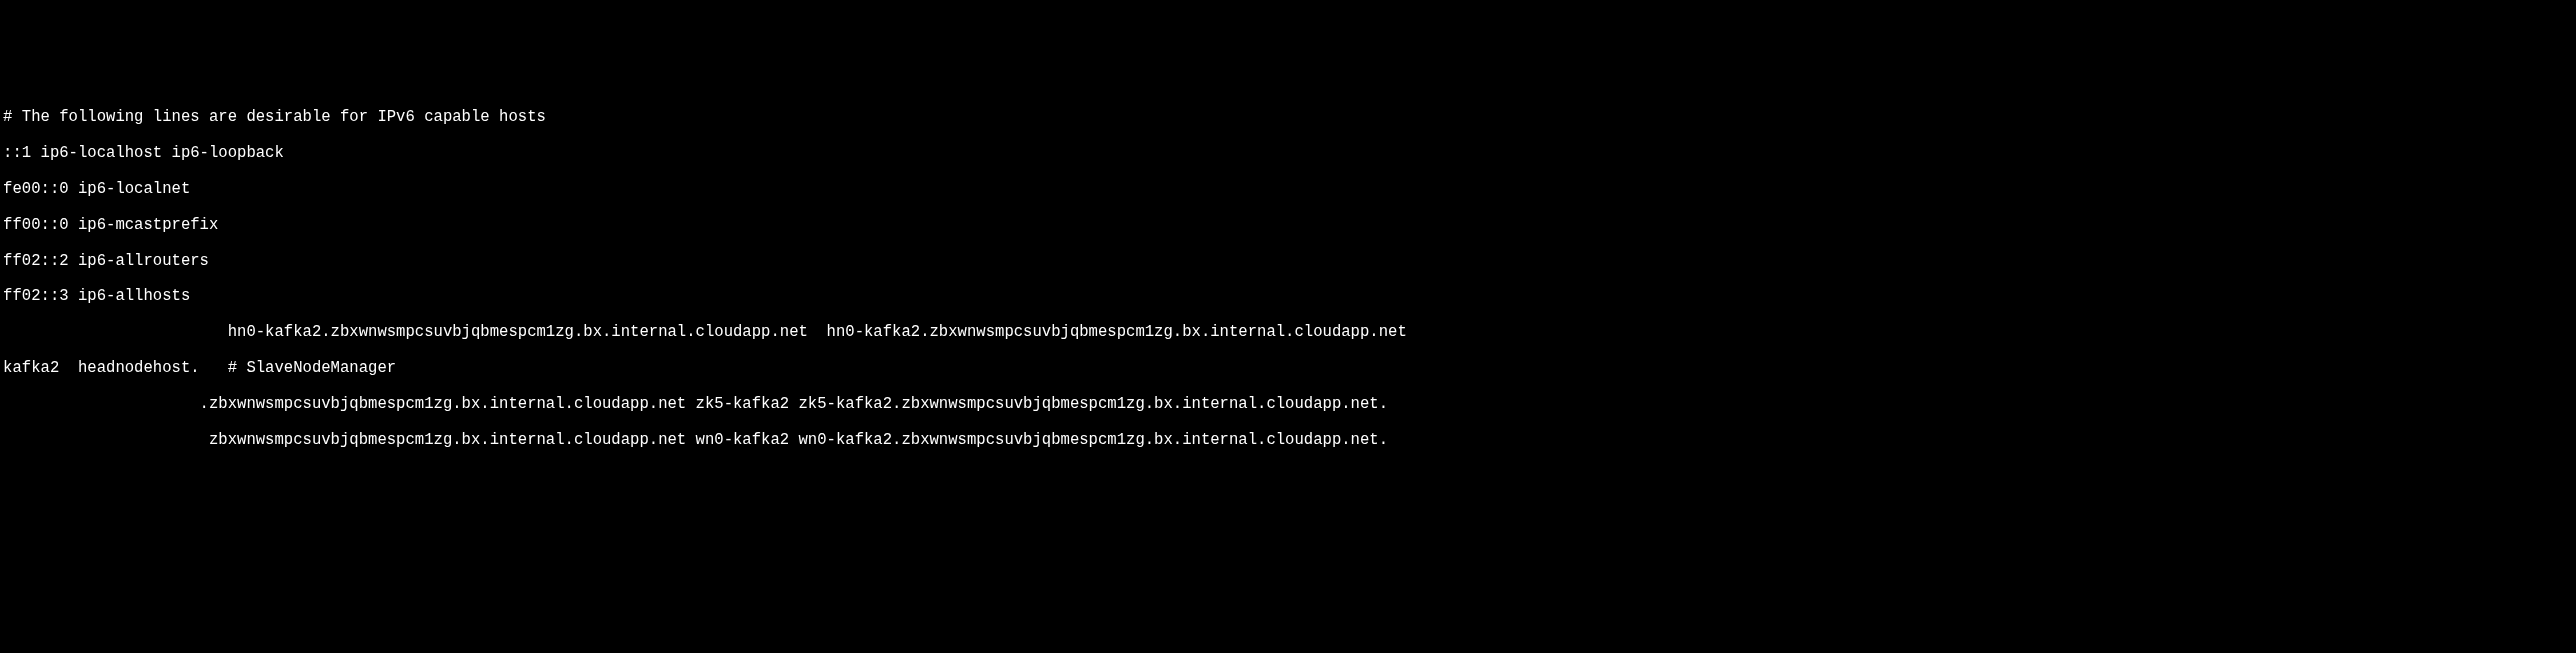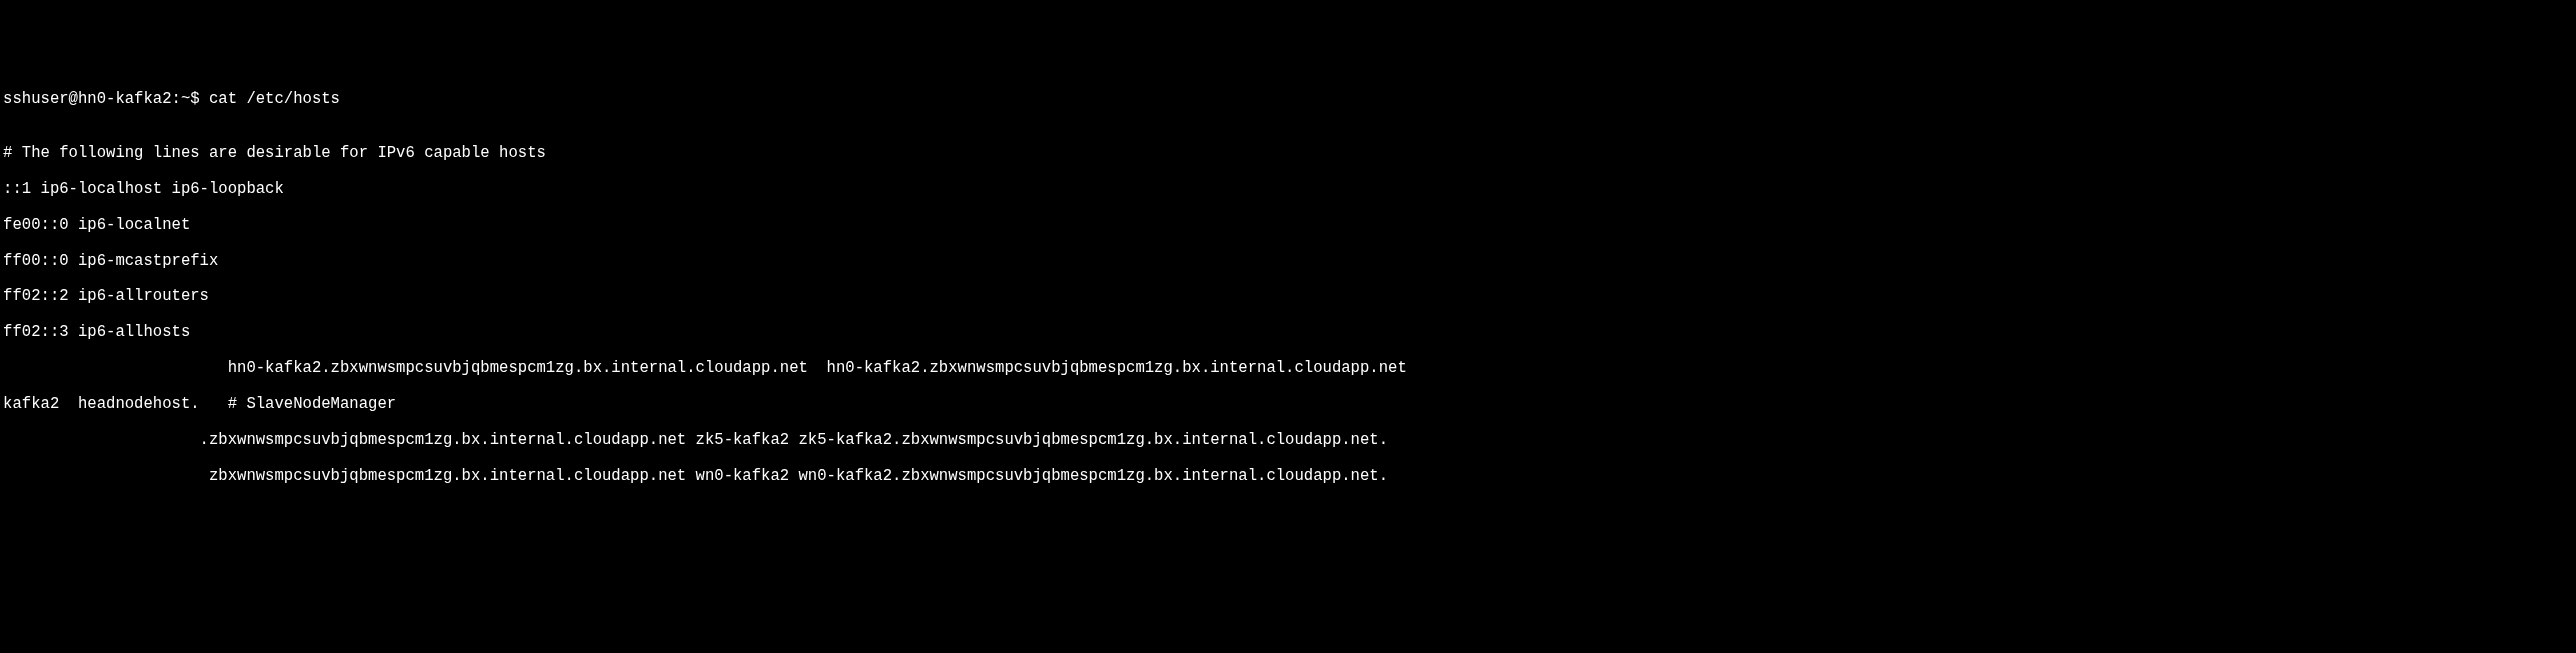--- a/index.html
+++ b/index.html
@@ -25,21 +25,20 @@
     .line {
       white-space: pre;
     }
   </style>
 </head>
 <body>
 
 
 
 <div class="terminal">
-<div class="line">sshuser@hn0-kafka2:~$ cat /etc/hosts</div>
 <div class="line"></div>
 <div class="line"># The following lines are desirable for IPv6 capable hosts</div>
 <div class="line">::1 ip6-localhost ip6-loopback</div>
 <div class="line">fe00::0 ip6-localnet</div>
 <div class="line">ff00::0 ip6-mcastprefix</div>
 <div class="line">ff02::2 ip6-allrouters</div>
 <div class="line">ff02::3 ip6-allhosts</div>
 <div class="line">                        hn0-kafka2.zbxwnwsmpcsuvbjqbmespcm1zg.bx.internal.cloudapp.net  hn0-kafka2.zbxwnwsmpcsuvbjqbmespcm1zg.bx.internal.cloudapp.net</div>
 <div class="line">kafka2  headnodehost.   # SlaveNodeManager</div>
 <div class="line">                     .zbxwnwsmpcsuvbjqbmespcm1zg.bx.internal.cloudapp.net zk5-kafka2 zk5-kafka2.zbxwnwsmpcsuvbjqbmespcm1zg.bx.internal.cloudapp.net.</div>

